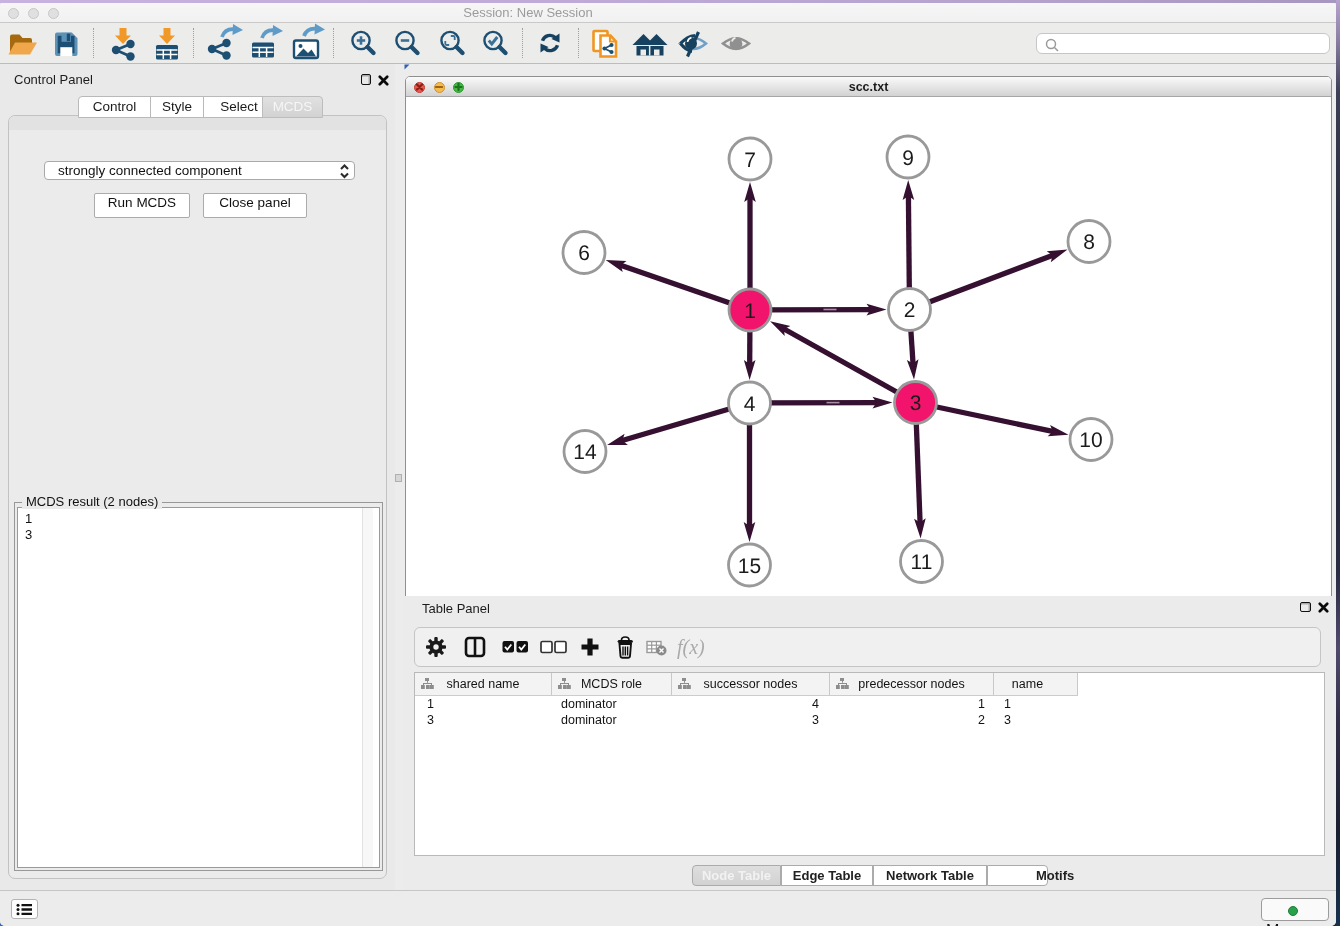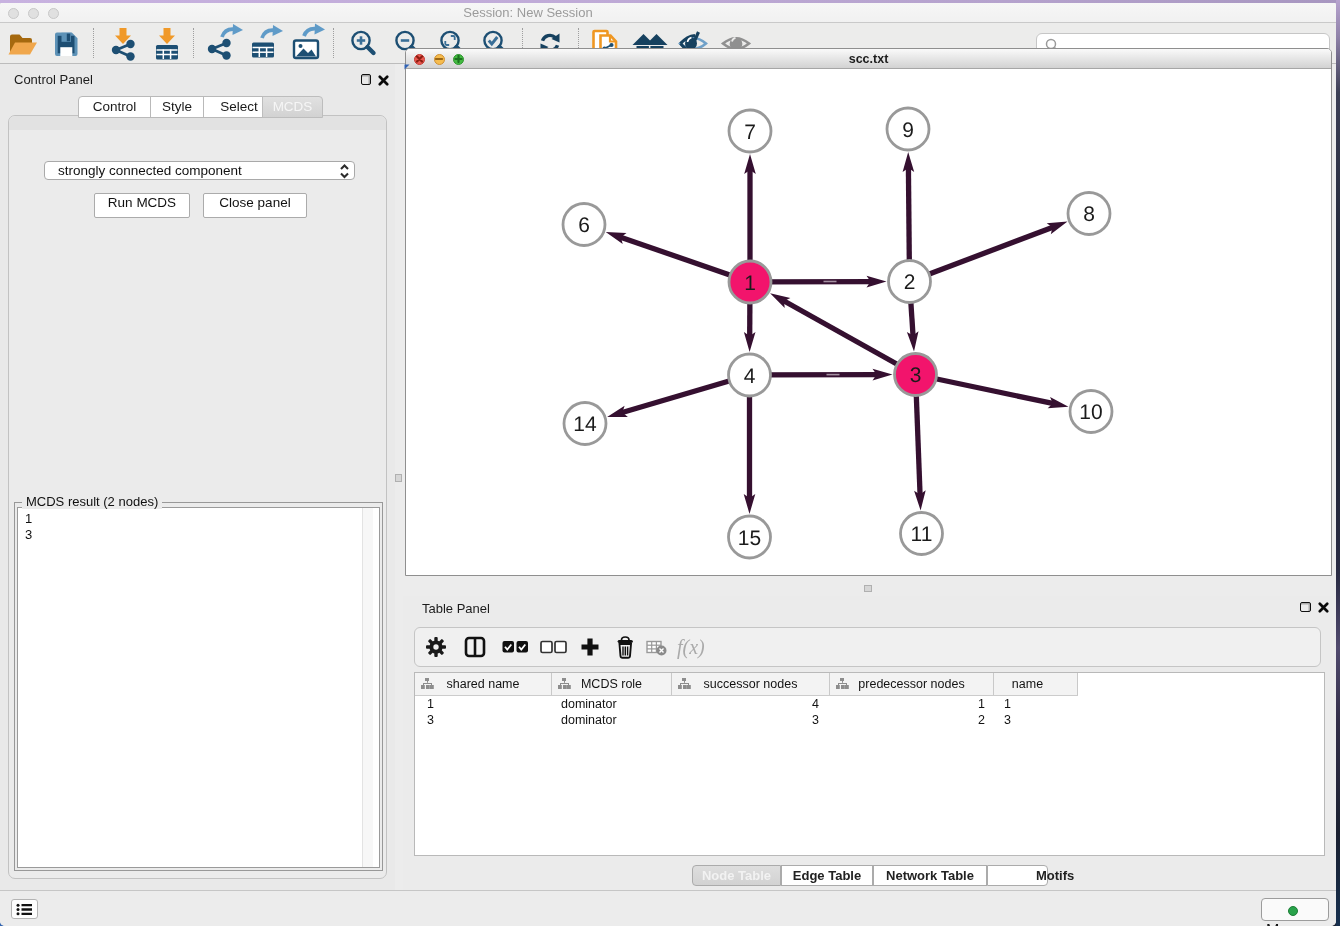--- a/index.html
+++ b/index.html
@@ -34,21 +34,21 @@
 #dropdown { left:44px; top:97px; width:311px; height:19px; background:#fff; border:1px solid #a9a9a9;
   border-radius:4px; font-size:13.5px; color:#111; line-height:17px; padding-left:13px; }
 .btn { position:absolute; top:129px; height:25px; background:#fff; border:1px solid #ababab;
   border-radius:2px; font-size:13.5px; color:#111; text-align:center; line-height:17px; }
 #fieldset { left:14px; top:438px; width:369px; height:369px; border:1px solid #989898; }
 #fslegend { left:22px; top:430px; background:#ebebeb; padding:0 4px; font-size:13px; color:#111; }
 #fstext { left:17px; top:443px; width:363px; height:361px; background:#fff; border:1px solid #9a9a9a;
   font-size:13px; color:#111; line-height:16px; padding:3px 0 0 7px; }
 #fsscroll { left:362px; top:444px; width:11px; height:359px; background:#f7f7f7; border-left:1px solid #e3e3e3; }
 
-#netwin { left:405px; top:48px; width:927px; height:528px; border:1px solid #8f8f8f; border-radius:5px 5px 0 0;
+#netwin { left:405px; top:76px; width:927px; height:528px; border:1px solid #8f8f8f; border-radius:5px 5px 0 0;
   background:#fff; }
 #nettitle { left:0; top:0; width:925px; height:20px; background:linear-gradient(#fafafa,#d2d2d2);
   border-bottom:1px solid #a6a6a6; border-radius:4px 4px 0 0; }
 .mac { position:absolute; top:4.5px; width:11px; height:11px; border-radius:50%; }
 #netname { left:0; top:3px; width:925px; text-align:center; font-size:12.5px; font-weight:bold; color:#1d1d1d; }
 #graph { left:0; top:21px; }
 
 #tpanel { left:403px; top:596px; width:929px; height:294px; background:#ebebeb; }
 #tp-title { left:19px; top:5px; font-size:13px; color:#1c1c1c; }
 #tp-toolbar { left:11px; top:31px; width:907px; height:40px; background:#f0f0f0;

